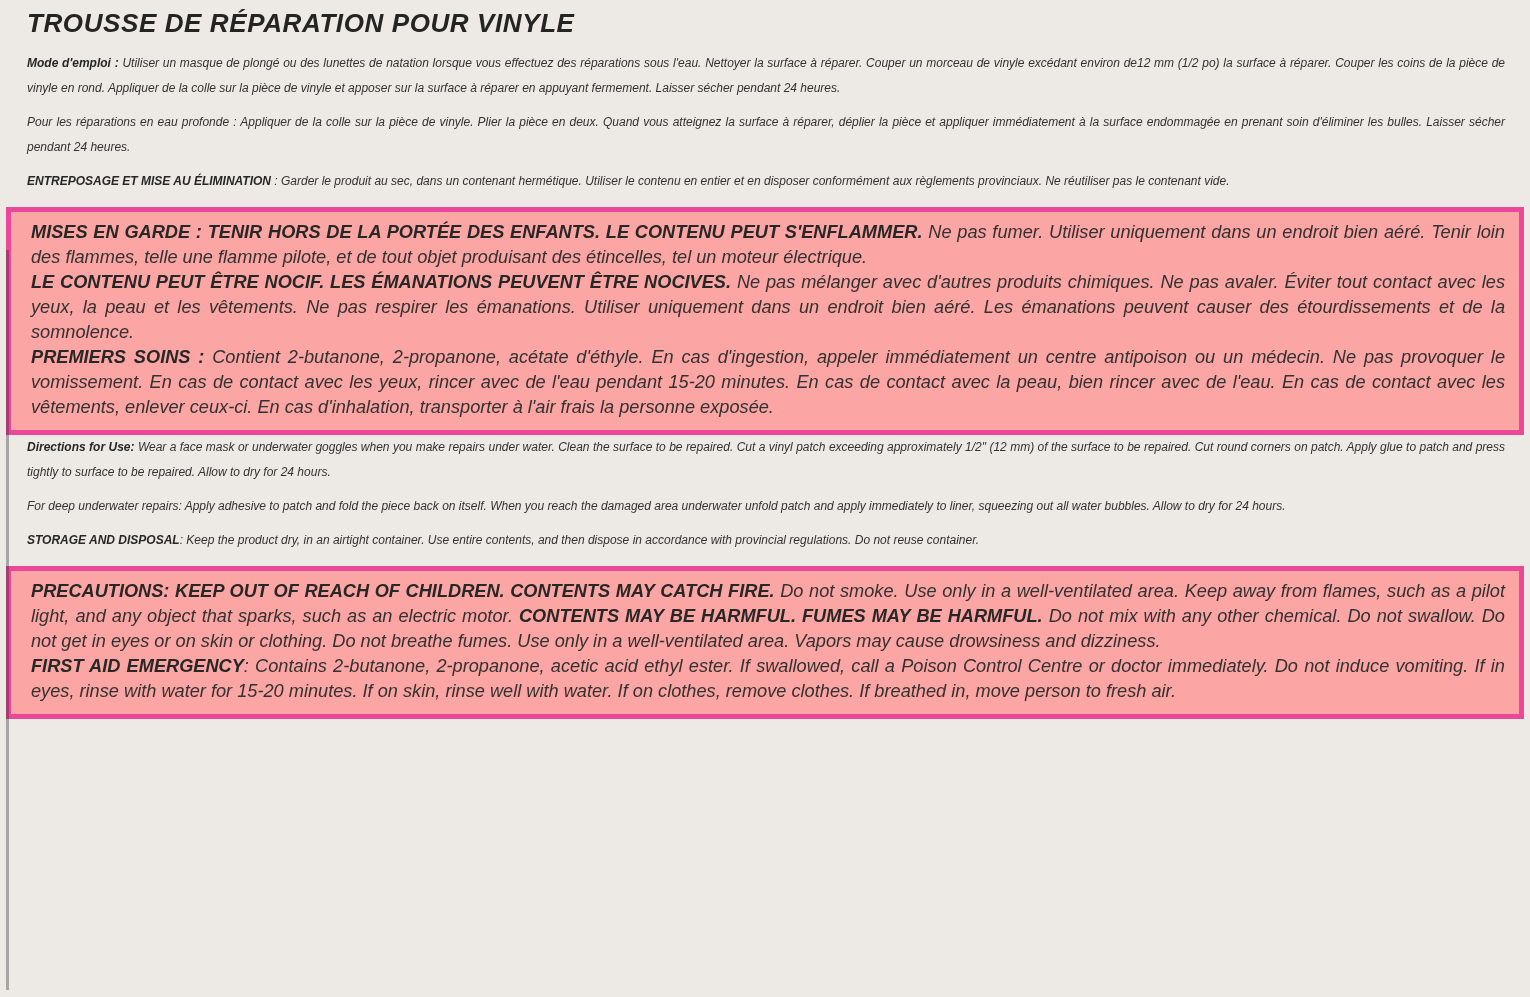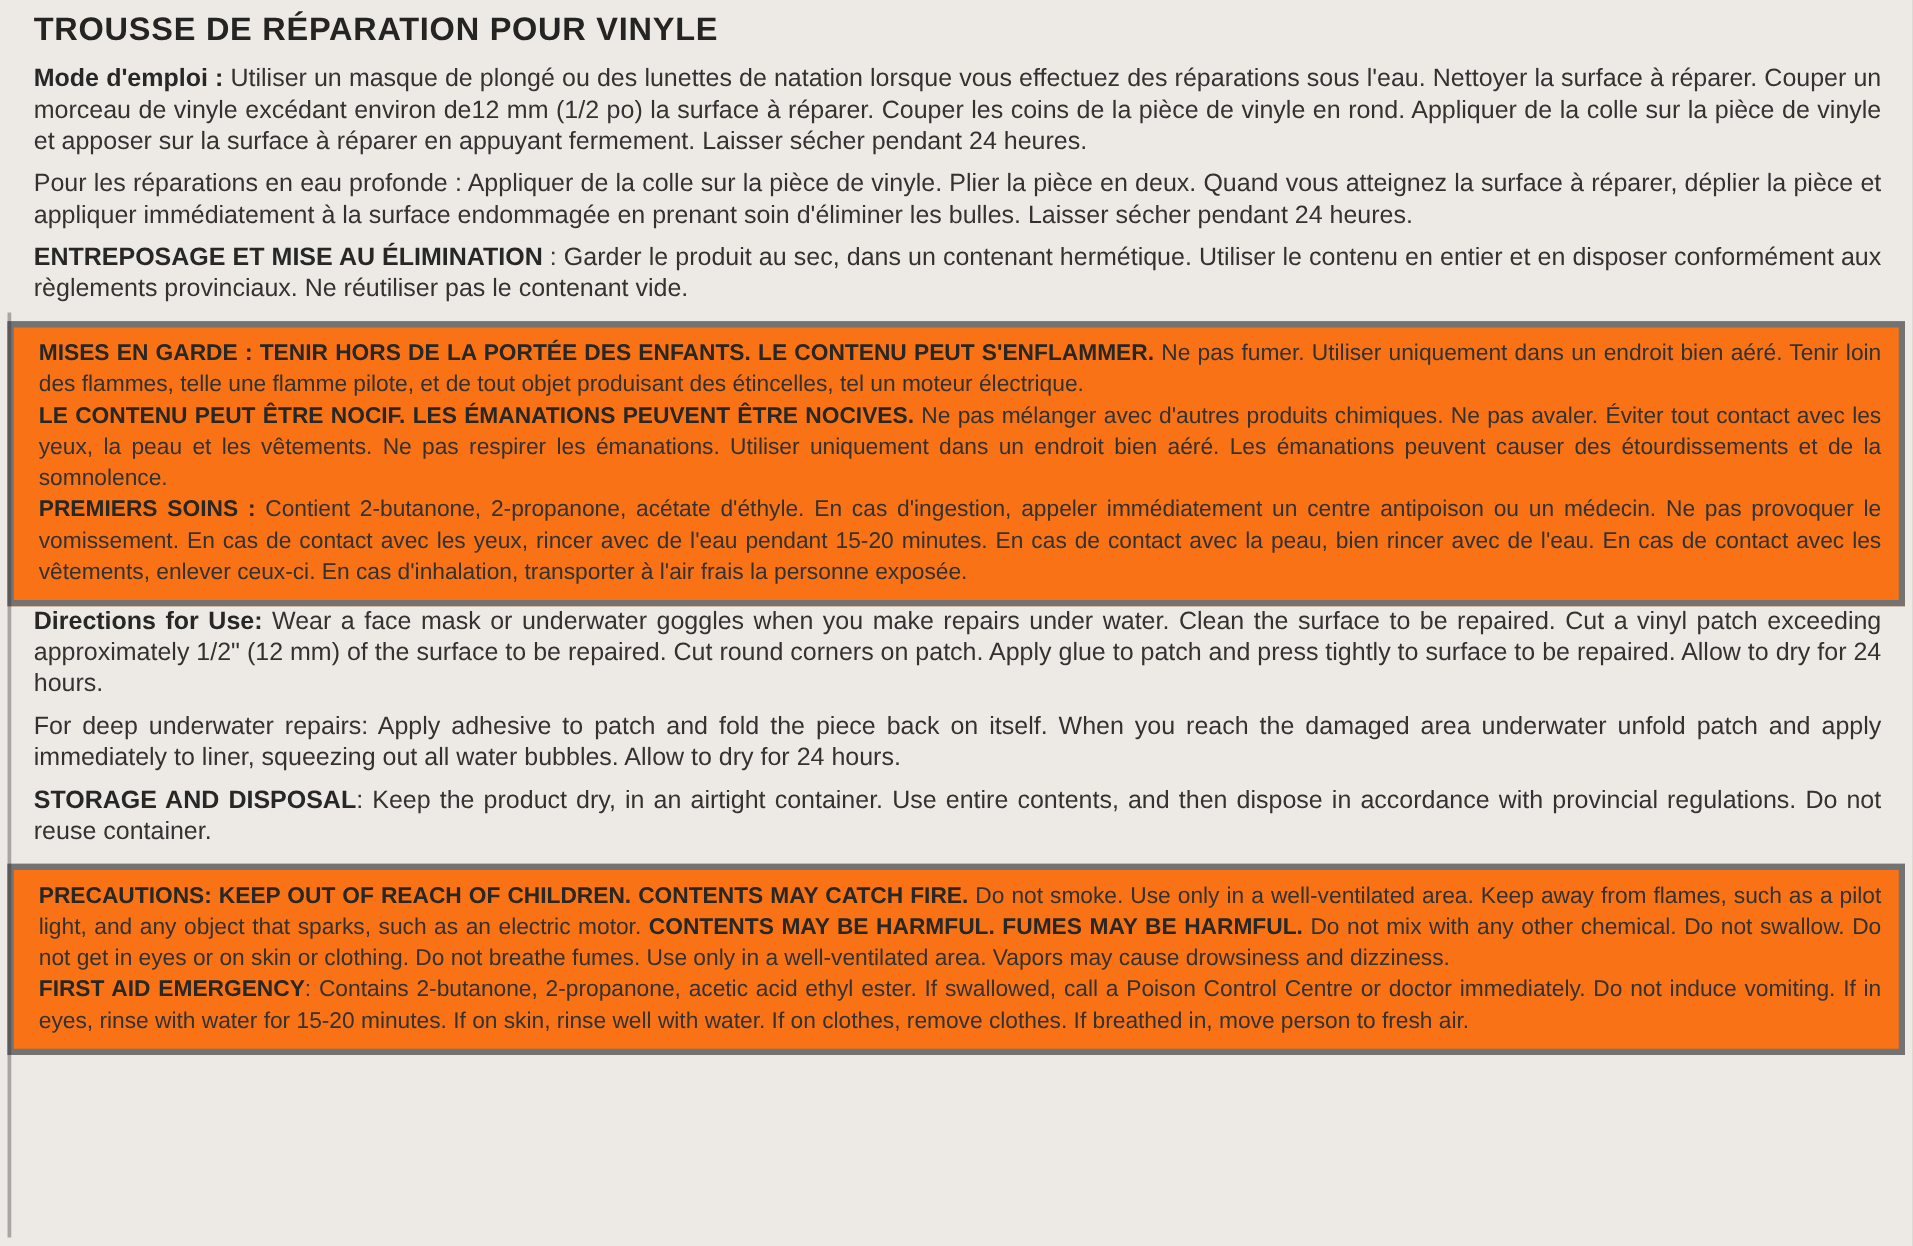--- a/index.html
+++ b/index.html
@@ -6,46 +6,47 @@
   .page {
     position: relative;
     width: 1530px;
     height: 997px;
     box-sizing: border-box;
     background: #edeae6;
     color: #333230;
     font-family: "Liberation Sans", sans-serif;
     padding: 8px 25px 0 27px;
     overflow: hidden;
+    font-style: italic;
   }
   .scan-edge {
     position: absolute;
     left: 6px; top: 250px;
     width: 3px; height: 740px;
     background: rgba(40,40,40,0.35);
   }
   h1.title {
     font-size: 26px;
     font-weight: bold;
     letter-spacing: 0.6px;
     color: #242422;
     margin: 0 0 13px 0;
     line-height: 30px;
   }
   h1.title-en { margin-top: 22px; }
   p.body {
-    font-size: 20px;
+    font-size: 12px;
     line-height: 25px;
     text-align: justify;
     margin: 0 0 9px 0;
   }
   p.body.last { margin-bottom: 0; }
   .box {
-    border: 5px solid #737373;
-    background: #f97316;
+    border: 5px solid #ec4899;
+    background: #fca5a5;
     margin: 13px -19px 0 -21px;
     padding: 8px 14px 10px 20px;
   }
   .box p {
     font-size: 18.2px;
     line-height: 25px;
     text-align: justify;
     margin: 0;
   }
   b { font-weight: bold; color: #272725; }

